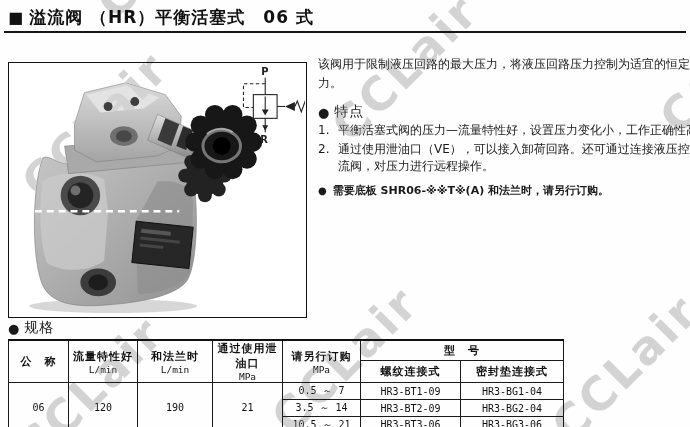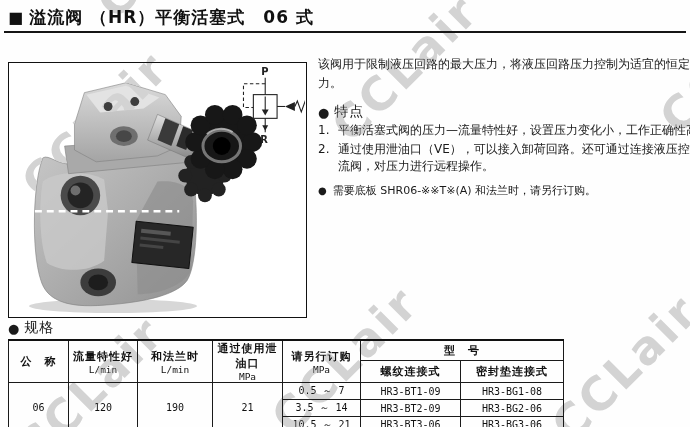--- a/index.html
+++ b/index.html
@@ -20,21 +20,21 @@
   
   .rcol{position:absolute;left:318px;font-size:12px;line-height:19px;}
   .nowrap{white-space:nowrap;}
   .features-head{position:absolute;left:318px;top:103px;display:flex;align-items:center;gap:5px;}
   .bullet-lg{font-size:13px;line-height:1;}
   .head-text{font-size:14px;font-weight:normal;letter-spacing:1px;}
   .feat-item{position:absolute;left:318px;display:flex;font-size:12px;line-height:17px;}
   .feat-num{width:20px;flex:none;}
   .note-row{position:absolute;left:318px;top:183px;display:flex;align-items:center;gap:6px;}
   .note-bullet{font-size:10px;line-height:1;}
-  .note-text{font-size:11px;font-weight:normal;white-space:nowrap;}
+  .note-text{font-size:11px;font-weight:bold;white-space:nowrap;}
   
   .specs-head{position:absolute;left:8px;top:319px;display:flex;align-items:center;gap:5px;}
   .specs-table{position:absolute;left:8px;top:339px;border-collapse:collapse;table-layout:fixed;
                font-size:10.5px;color:#111;}
   .specs-table th,.specs-table td{border:1px solid #1a1a1a;padding:0;text-align:center;
                vertical-align:middle;font-weight:normal;}
   .specs-table{border-top:2px solid #111;border-bottom:2px solid #111;}
   .th-cn{font-size:11px;font-weight:bold;letter-spacing:1px;}
   .th-unit{font-size:9.5px;font-family:"DejaVu Sans Mono",monospace;font-weight:normal;}
   .val{font-family:"DejaVu Sans Mono",monospace;font-size:10px;}
@@ -222,26 +222,26 @@
         <span class="th-cn">密封垫连接式</span>
       </th>
     </tr>
     <tr class="row-b">
       <td rowspan="3" class="val">06</td>
       <td rowspan="3" class="val">120</td>
       <td rowspan="3" class="val">190</td>
       <td rowspan="3" class="val">21</td>
       <td class="val">0.5 ～ 7</td>
       <td class="val">HR3-BT1-09</td>
-      <td class="val">HR3-BG1-08</td>
+      <td class="val">HR3-BG1-04</td>
     </tr>
     <tr class="row-b">
       <td class="val">3.5 ～ 14</td>
       <td class="val">HR3-BT2-09</td>
-      <td class="val">HR3-BG2-06</td>
+      <td class="val">HR3-BG2-04</td>
     </tr>
     <tr class="row-b">
       <td class="val">10.5 ～ 21</td>
       <td class="val">HR3-BT3-06</td>
       <td class="val">HR3-BG3-06</td>
     </tr>
   </tbody>
     </table>
 
   <div class="wm" style="left: 95px; top: 125px; color: rgb(211, 211, 211);">CCLair</div>

